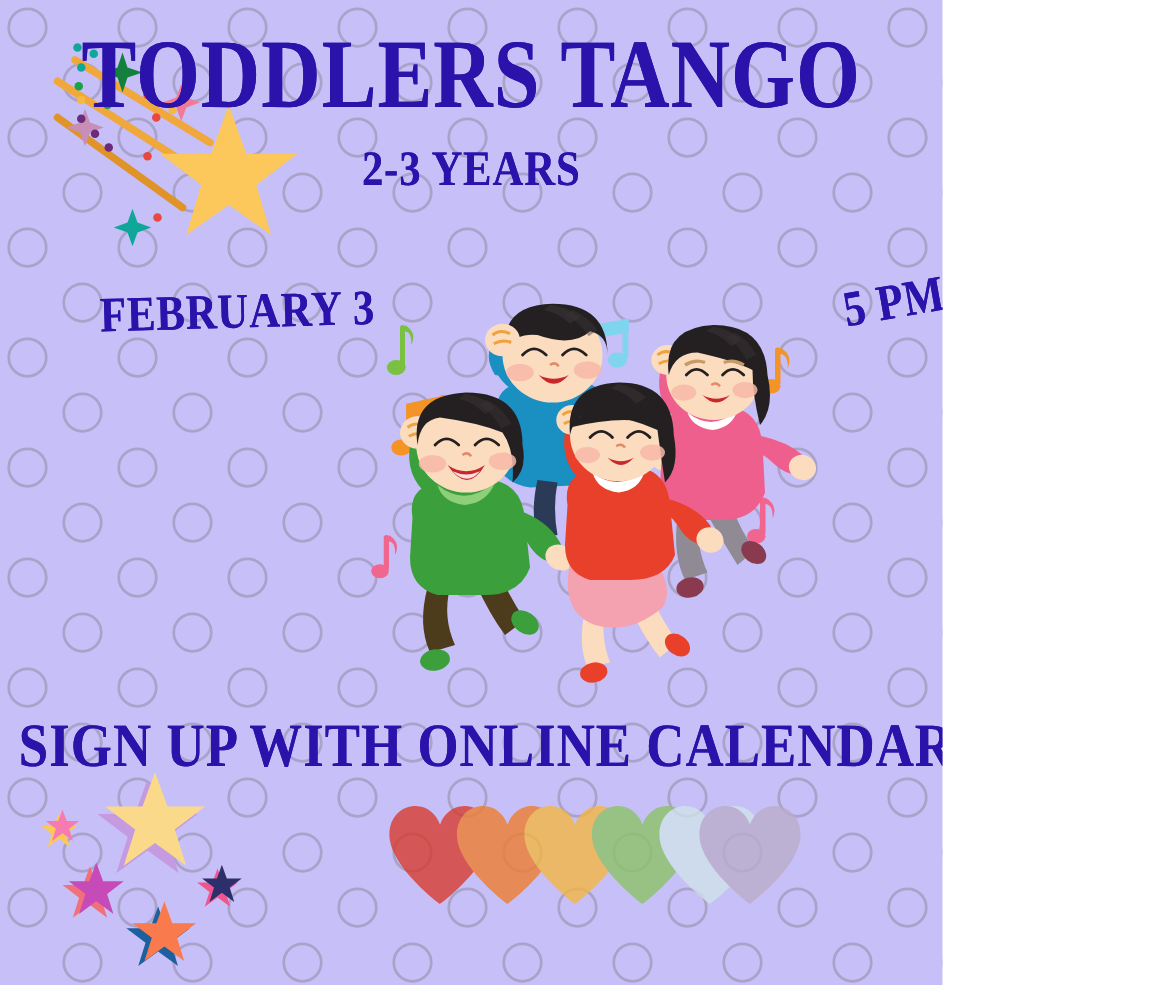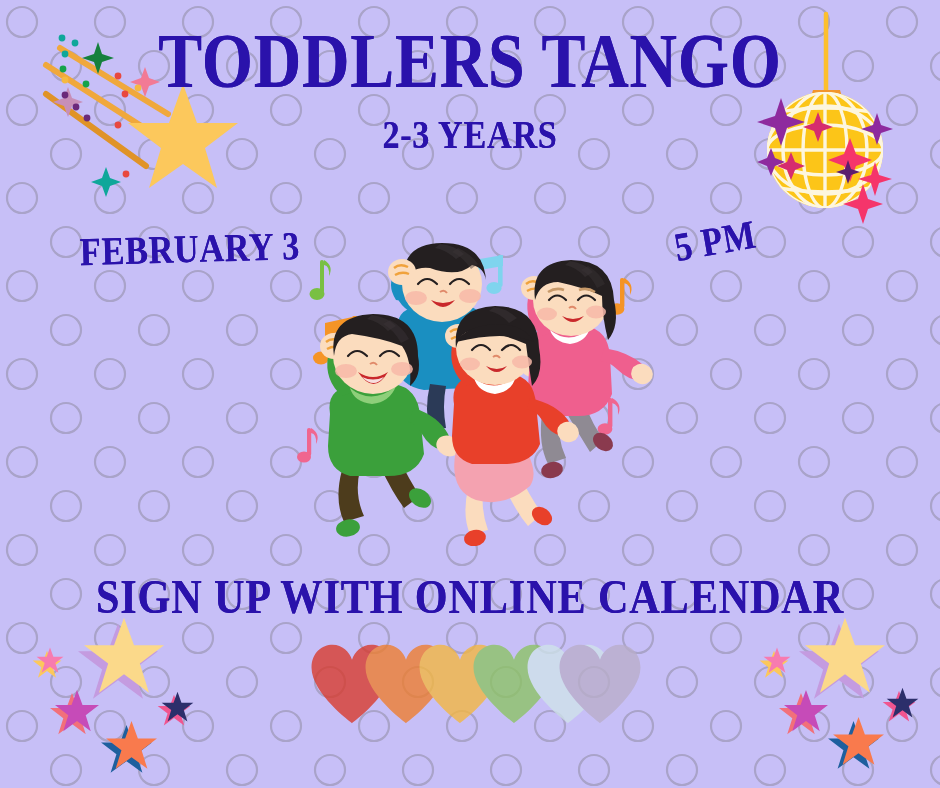--- a/index.html
+++ b/index.html
@@ -3,21 +3,21 @@
 <meta charset="utf-8">
 <title>Toddlers Tango Flyer</title>
 <style>
   html, body {
     margin: 0;
     padding: 0;
     background: #ffffff;
   }
   #poster {
     position: relative;
-    width: 940px;
+    width: 754px;
     height: 788px;
     overflow: hidden;
     background-color: #c7bff7;
     font-family: "Liberation Serif", "DejaVu Serif", serif;
   }
 
   
   #bg-pattern {
     position: absolute;
     inset: 0;

